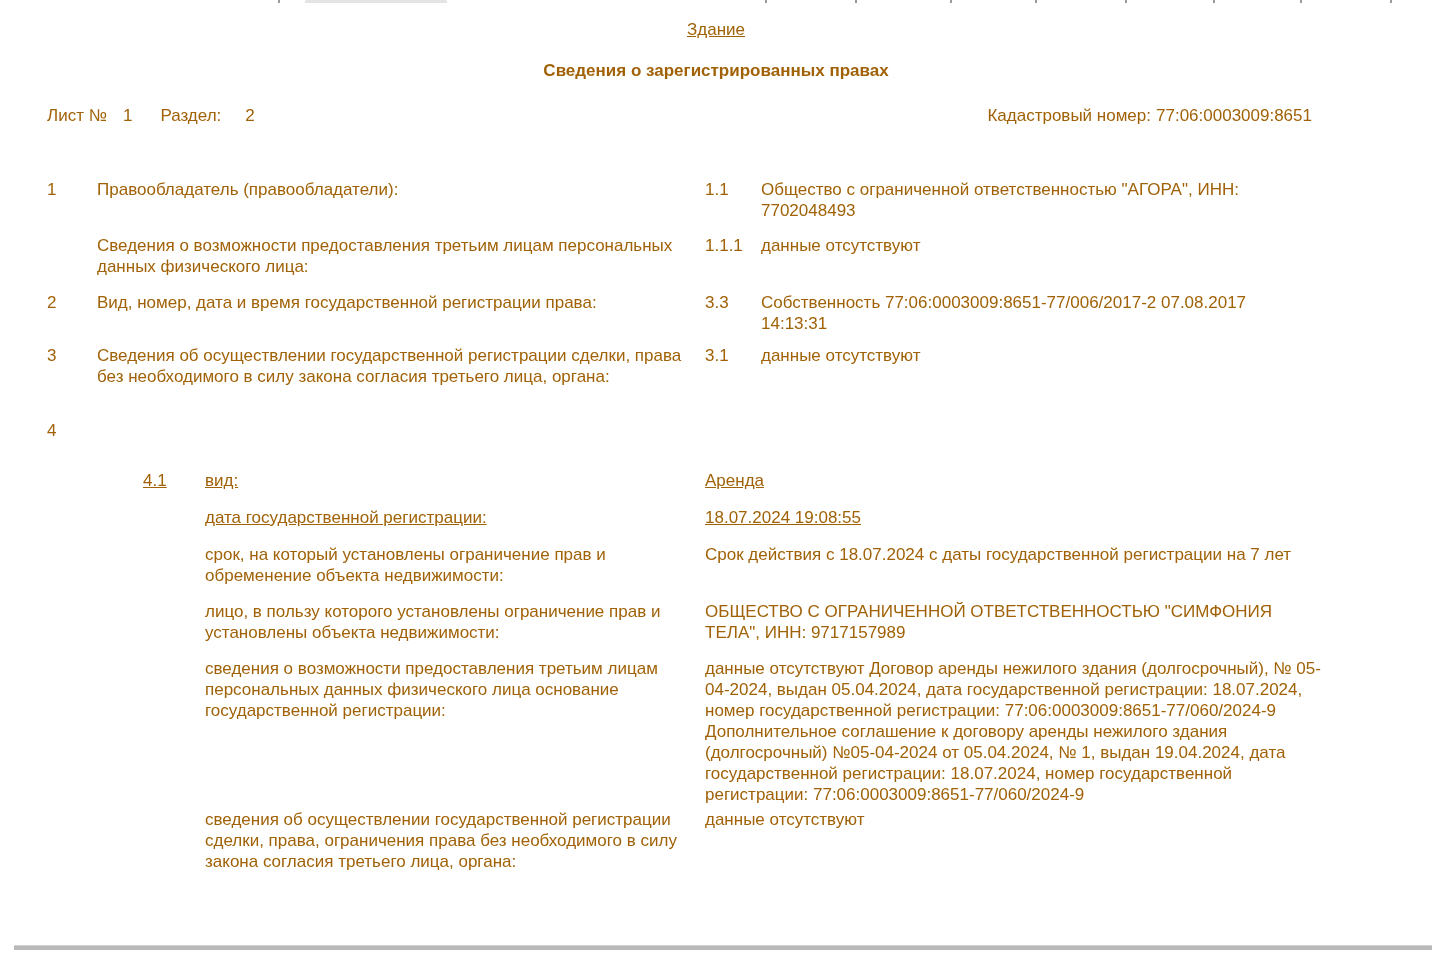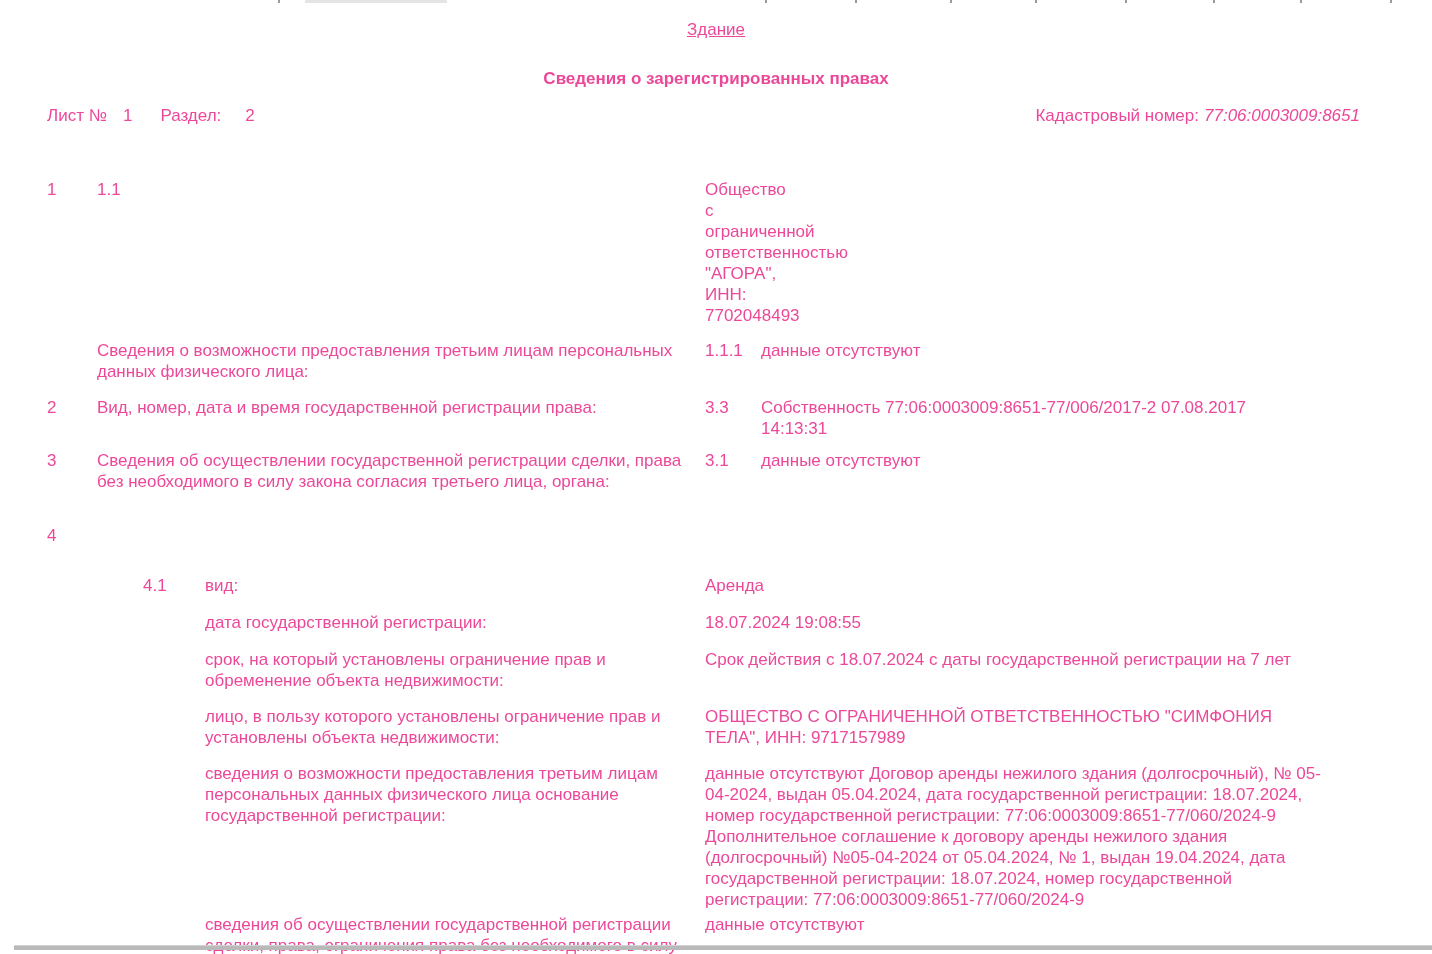--- a/index.html
+++ b/index.html
@@ -2,54 +2,54 @@
 <html><head>
 <meta charset="utf-8">
 <style>
   * { margin:0; padding:0; box-sizing:border-box; }
   html,body { background:#ffffff; }
   .doc {
     position:relative;
     width:1432px; height:954px;
     background:#ffffff;
     font-family:"Liberation Sans","DejaVu Sans",sans-serif;
-    font-size:17px; line-height:21px; color:#ec4899;
+    font-size:17px; line-height:21px; color:#a16207;
     overflow:hidden;
   }
 
   
   .top-artifacts { position:absolute; top:0; left:0; width:100%; height:4px; }
   .abar { position:absolute; top:0; left:305px; width:142px; height:3px; background:#e4e4e4; }
   .tick { position:absolute; top:0; width:2px; height:3px; background:#9a9a9a; }
 
   .obj-type { margin-top:19px; text-align:center; text-decoration:underline; }
-  .title    { margin-top:28px; text-align:center; font-weight:bold; }
+  .title    { margin-top:20px; text-align:center; font-weight:bold; }
 
-  .meta { margin-top:16px; display:flex; justify-content:space-between;
-          padding-left:47px; padding-right:72px; }
+  .meta { margin-top:24px; display:flex; justify-content:space-between;
+          padding-left:47px; padding-right:120px; }
   .meta .m-num1 { margin-left:16px; }
   .meta .m-sec  { margin-left:28px; }
   .meta .m-num2 { margin-left:24px; }
-  .meta-right span + span { margin-left:5px;font-style:italic; }
+  .meta-right span + span { margin-left:5px; }
 
   .tbl { margin-top:53px; }
 
   
   .trow { display:grid; grid-template-columns:50px 608px 56px auto;
           margin-left:47px; margin-right:30px; align-items:start; }
   .trow .clab { max-width:590px; }
   .trow .cval { max-width:520px; }
 
   
   .srow { display:grid; grid-template-columns:62px 500px auto;
           margin-left:143px; margin-right:30px; align-items:start; }
   .srow .cval { max-width:625px; }
 
   .mb14{margin-bottom:14px;} .mb15{margin-bottom:15px;} .mb11{margin-bottom:11px;}
-  .mb33{margin-bottom:33px;} .mb29{margin-bottom:29px;} .mb16{margin-bottom:16px;}
+  .mb33{margin-bottom:33px;} .mb29{margin-bottom:29px;} .mb16{margin-bottom:16px;text-decoration:underline;}
   .mb4{margin-bottom:4px;}
 
   .bottom-bar { position:absolute; left:14px; right:0; top:945px; height:5px;
                 background:#b9b9b9; border-top:1px solid #d2d2d2; }
 </style>
 </head>
 <body>
 
 <div class="doc">
 
@@ -75,20 +75,21 @@
     </div>
     <div class="meta-right">
       <span>Кадастровый номер:</span><span>77:06:0003009:8651</span>
     </div>
   </div>
 
   <div class="tbl">
 
     <div class="trow mb14">
       <div class="cnum">1</div>
+      <div class="clab">Правообладатель (правообладатели):</div>
       <div class="csub">1.1</div>
       <div class="cval">Общество с ограниченной ответственностью "АГОРА", ИНН: 7702048493</div>
     </div>
 
     <div class="trow mb15">
       <div class="cnum"></div>
       <div class="clab">Сведения о возможности предоставления третьим лицам персональных данных физического лица:</div>
       <div class="csub">1.1.1</div>
       <div class="cval">данные отсутствуют</div>
     </div>

